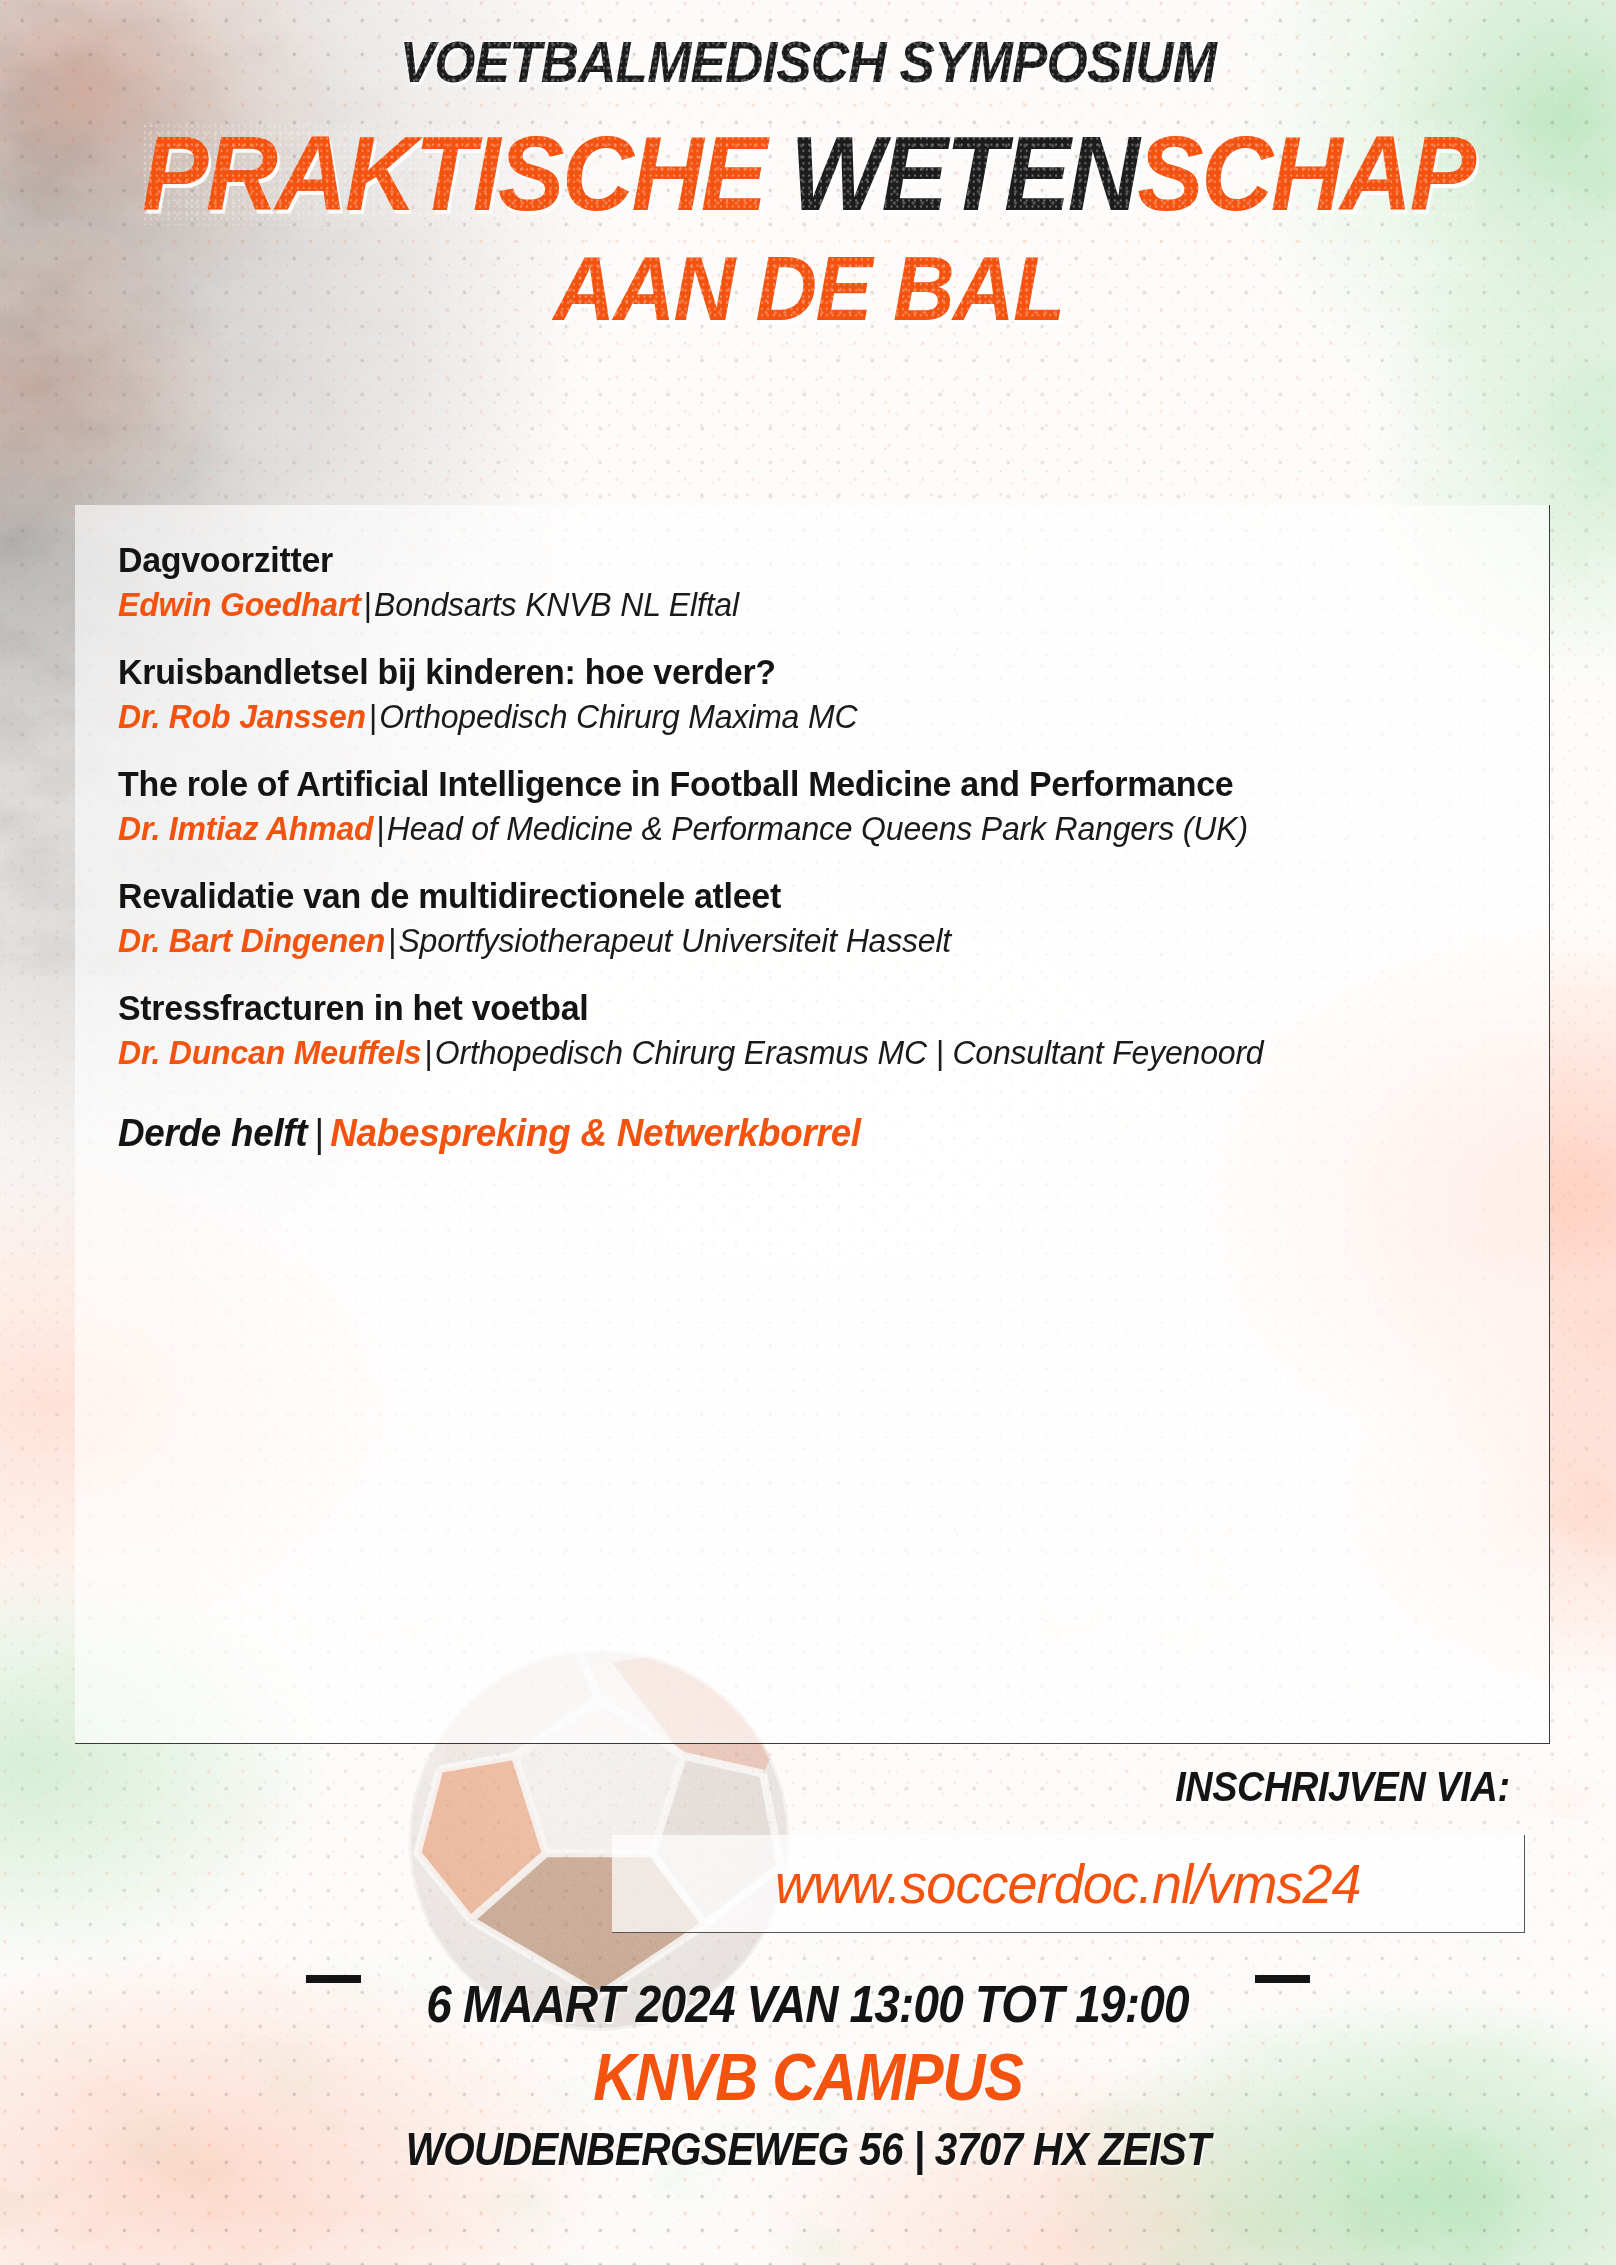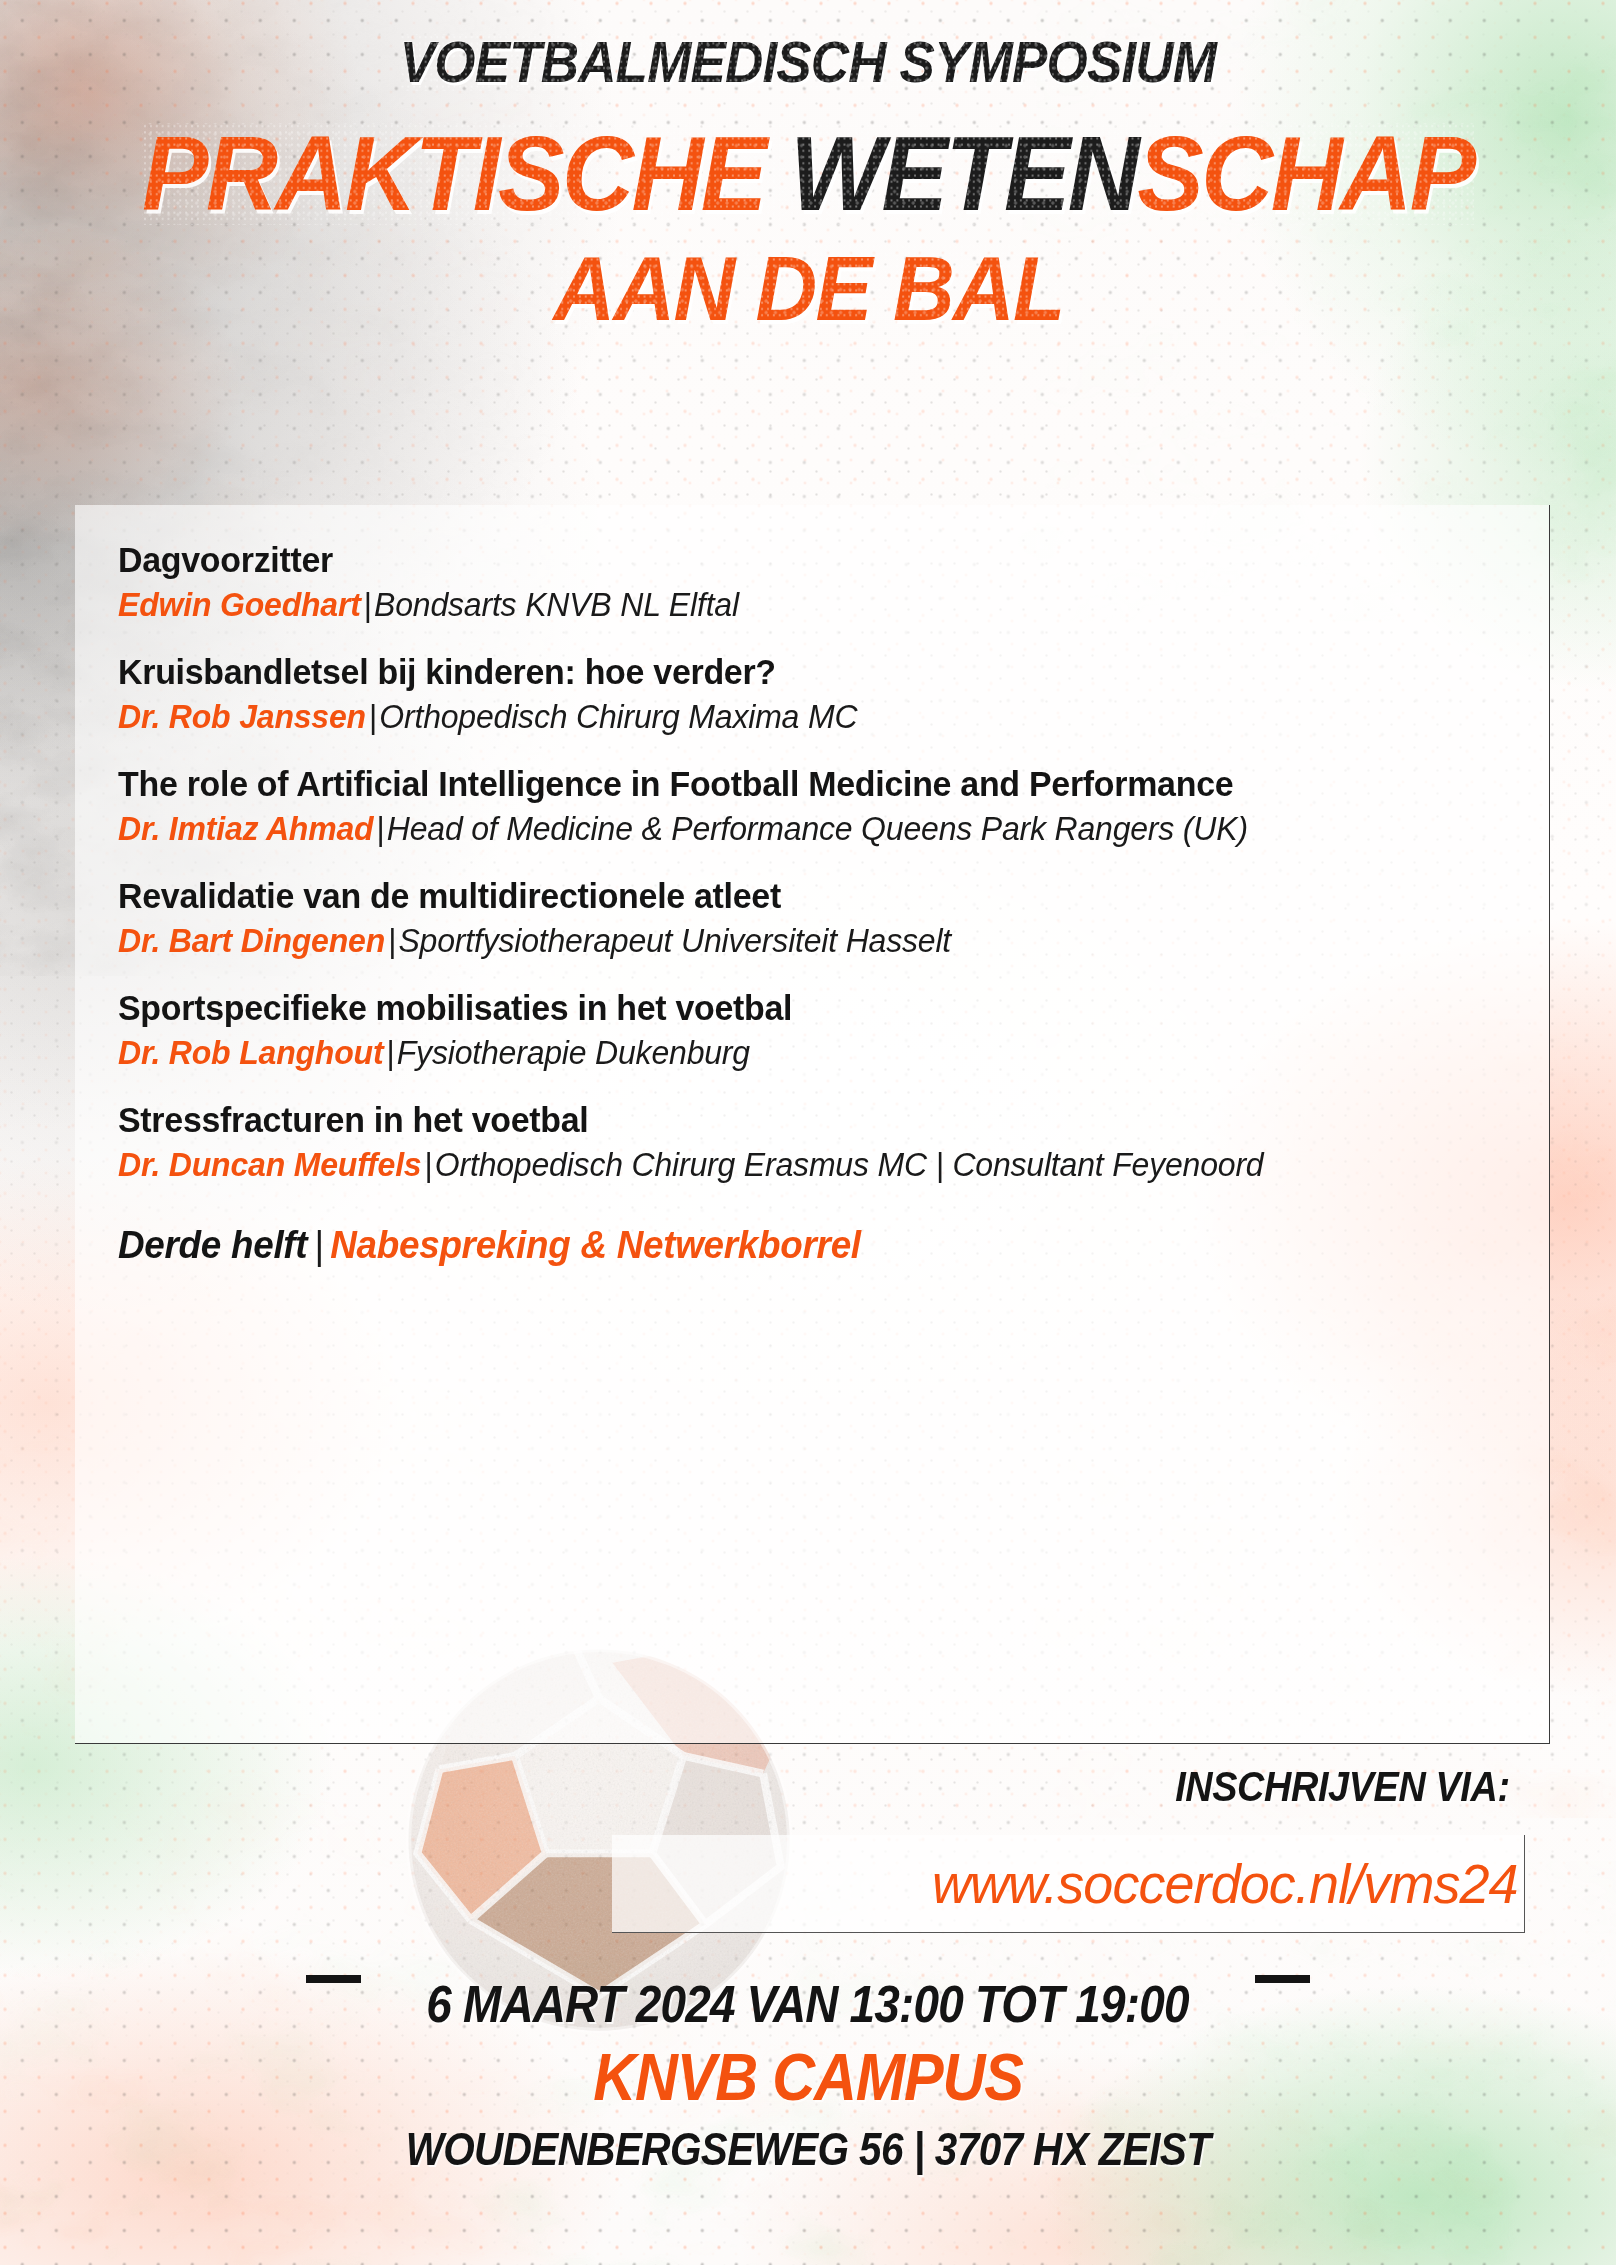--- a/index.html
+++ b/index.html
@@ -254,21 +254,21 @@
     left: 612px;
     top: 1835px;
     width: 913px;
     height: 98px;
     background: rgba(255,255,255,0.72);
     border-right: 1.8px solid #555;
     border-bottom: 1.8px solid #555;
     box-sizing: border-box;
     display: flex;
     align-items: center;
-    justify-content: flex-end;
+    justify-content: center;
   }
   .url-text {
     font-family: "Liberation Sans", sans-serif;
     font-style: italic;
     font-weight: 400;
     font-size: 55px;
     letter-spacing: -0.9px;
     color: #F4520F;
     transform: scaleX(0.98);
     white-space: nowrap;
@@ -470,24 +470,20 @@
         </div>
         <div class="entry">
           <div class="etitle">The role of Artificial Intelligence in Football Medicine and Performance</div>
           <div class="eline"><span class="ename">Dr. Imtiaz Ahmad</span><span class="esep">|</span><span class="erole">Head of Medicine &amp; Performance Queens Park Rangers (UK)</span></div>
         </div>
         <div class="entry">
           <div class="etitle">Revalidatie van de multidirectionele atleet</div>
           <div class="eline"><span class="ename">Dr. Bart Dingenen</span><span class="esep">|</span><span class="erole">Sportfysiotherapeut Universiteit Hasselt</span></div>
         </div>
         <div class="entry">
-          <div class="etitle">Sportspecifieke mobilisaties in het voetbal</div>
-          <div class="eline"><span class="ename">Dr. Rob Langhout</span><span class="esep">|</span><span class="erole">Fysiotherapie Dukenburg</span></div>
-        </div>
-        <div class="entry">
           <div class="etitle">Stressfracturen in het voetbal</div>
           <div class="eline"><span class="ename">Dr. Duncan Meuffels</span><span class="esep">|</span><span class="erole">Orthopedisch Chirurg Erasmus MC | Consultant Feyenoord</span></div>
         </div>
       </div>
     <div class="closing"><span class="lead">Derde helft</span><span class="bar">|</span><span class="tail">Nabespreking &amp; Netwerkborrel</span></div>
   </div>
 
   <div class="reg-label">INSCHRIJVEN VIA:</div>
   <div class="url-box">
     <span class="url-text">www.soccerdoc.nl/vms24</span>

